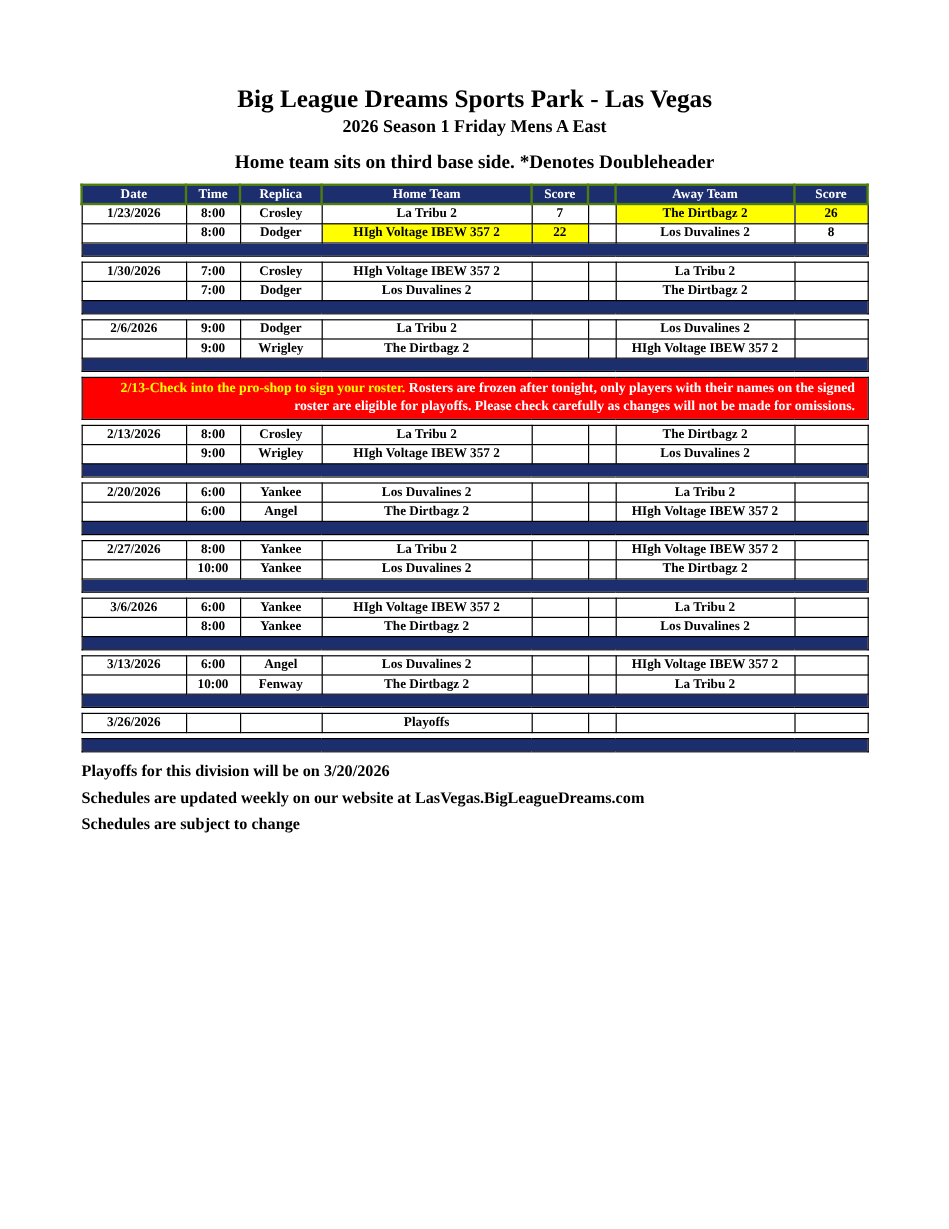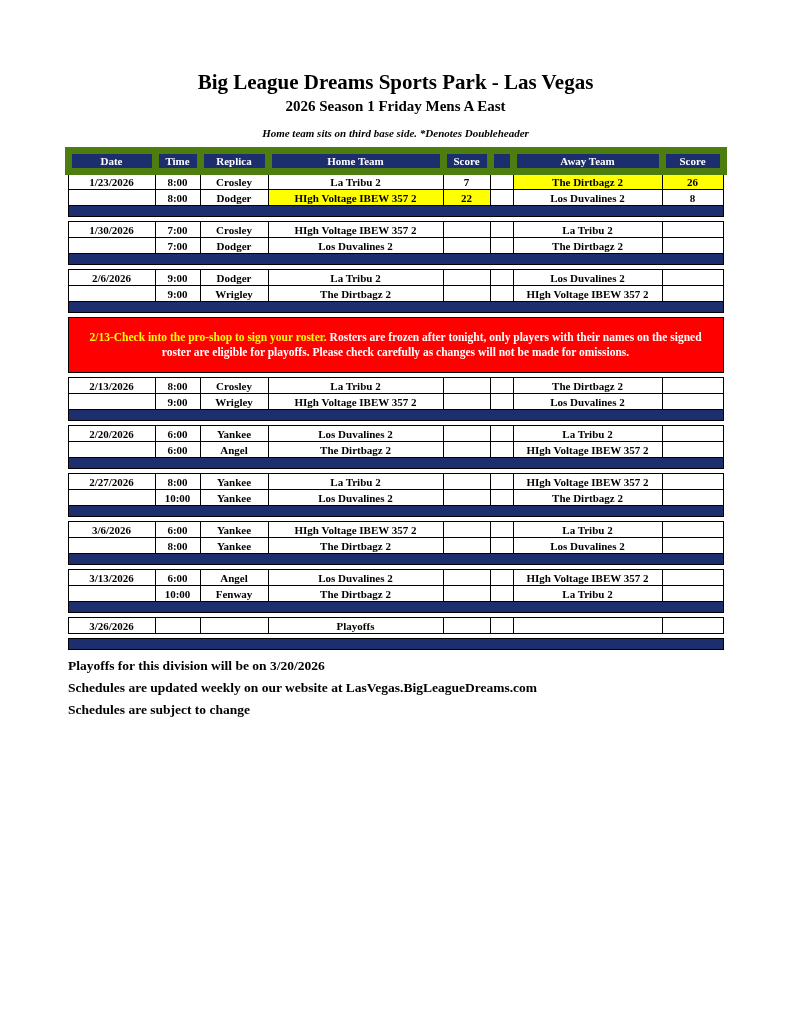--- a/index.html
+++ b/index.html
@@ -5,39 +5,39 @@
   :root { --navy:#1c2e6e; --red:#ff0000; --yellow:#ffff00; }
   * { box-sizing: border-box; }
   body { margin:0; background:#ffffff; }
   .page {
     width:767px; height:1024px; margin:0 auto; background:#fff;
     font-family:"Liberation Serif", serif; color:#000; padding-top:70px;
     overflow:hidden;
   }
   .title { text-align:center; font-size:21px; font-weight:bold; margin:0; line-height:1.15; }
   .subtitle { text-align:center; font-size:15px; font-weight:bold; margin:4px 16px 0; }
-  .note { text-align:center; font-size:11px; font-weight:bold; font-style:italic; margin-top:12px; }
+  .note { text-align:center; font-size:16px; font-weight:bold; margin-top:12px; }
   table.sched {
     border-collapse:collapse; margin:8px auto 0; width:655px; table-layout:fixed;
   }
   table.sched th {
     background:var(--navy); color:#fff; font-size:11px; font-weight:bold;
-    border:7px solid #4d7c0f; height:16px; padding:0 2px; line-height:14px;
+    border:2px solid #4d7c0f; height:16px; padding:0 2px; line-height:14px;
   }
   table.sched td {
     border:1px solid #000; font-size:11px; font-weight:bold; text-align:center;
     height:16px; line-height:14px; padding:0 2px; overflow:hidden; white-space:nowrap;
   }
   table.sched td.vs { font-style:italic;padding-left:28px; }
   table.sched td.hl { background:var(--yellow); }
   table.sched tr.gap td { border:none; background:#fff; height:5px; line-height:5px; padding:0; }
   table.sched td.sep { background:var(--navy); height:11px; line-height:11px; padding:0; }
   table.sched td.banner {
     background:var(--red); color:#fff; white-space:normal; font-size:11.5px;
-    line-height:1.3; height:auto; padding:12px 10px; text-align:center;
+    line-height:1.3; height:auto; padding:2px 10px; text-align:right;
   }
   .bhl { color:var(--yellow); }
   .footer { width:655px; margin:8px auto 12px; font-weight:bold; font-size:13.5px; }
   .footer div { margin-bottom:6px; }
 </style>
 </head>
 <body>
 
 <div class="page">
   <h1 class="title">Big League Dreams Sports Park - Las Vegas</h1>

